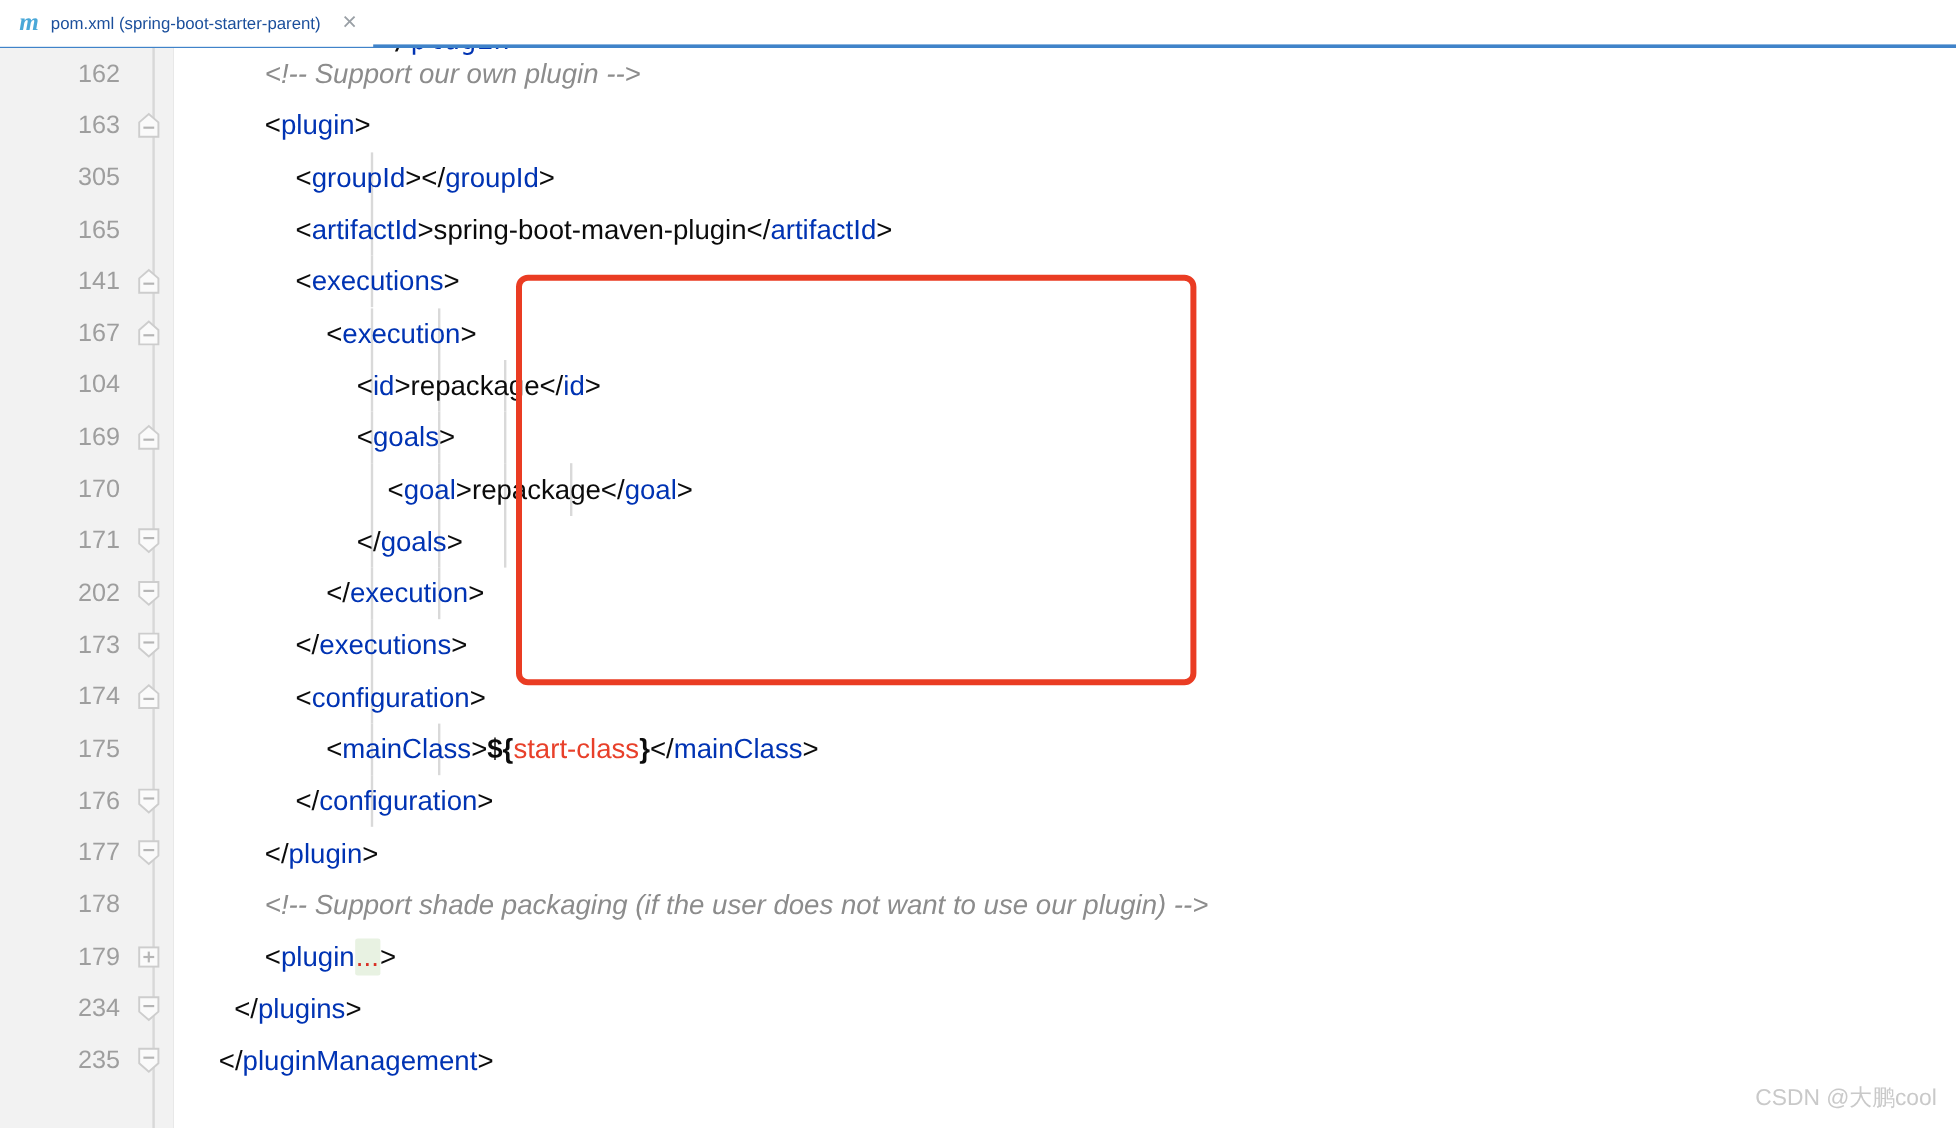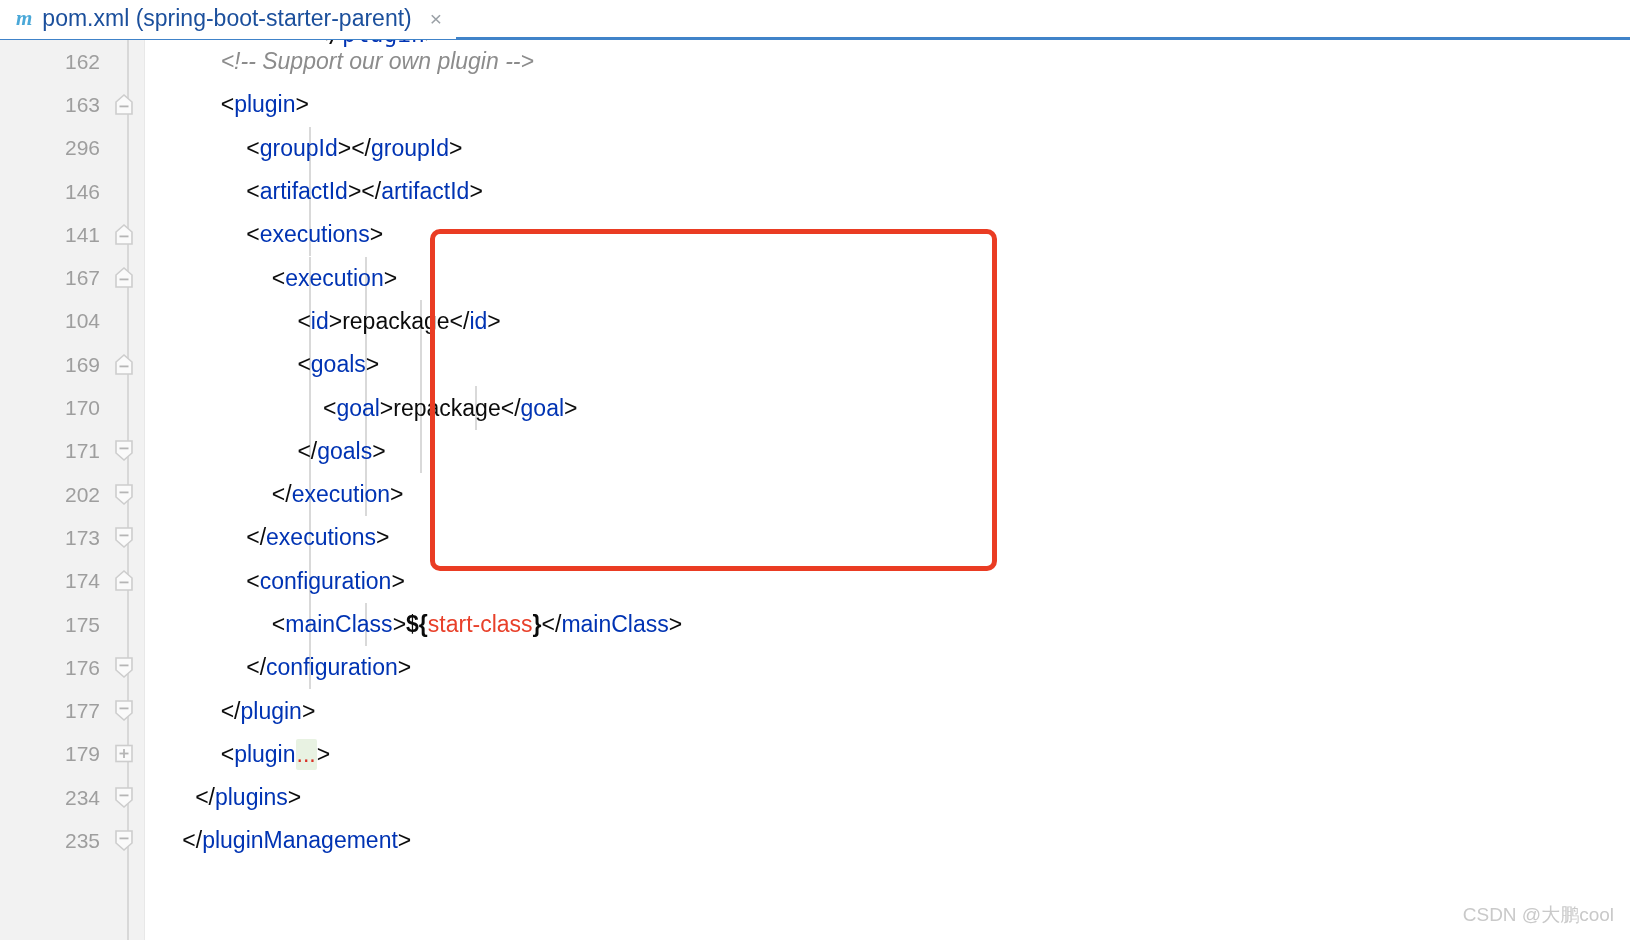--- a/index.html
+++ b/index.html
@@ -26,21 +26,21 @@
     height: 40px; padding: 0 14px 0 16px;
     background: #ffffff;
   }
   .tab-icon {
     font-style: italic; font-weight: 700;
     font-size: 21px; color: #4aa8d8;
     font-family: "Liberation Serif", serif;
     line-height: 1;
   }
   .tab-title {
-    font-size: 23px; color: #1b4f9c;
+    font-size: 14px; color: #1b4f9c;
     font-family: "Liberation Sans", sans-serif;
     white-space: nowrap;
   }
   .tab-close {
     font-size: 21px; color: #9aa0a6; line-height: 1;
     margin-left: 8px; font-family: "Liberation Sans", sans-serif;
   }
 
   
   .editor {
@@ -194,28 +194,28 @@
             <div class="fm">
               <svg width="22" height="24" viewBox="0 0 22 24">
                 <path d="M3 9 L11 2 L19 9 L19 21 L3 21 Z" fill="#fafafa" stroke="#cdcdcd" stroke-width="1.6"></path>
                 <rect x="6.5" y="12.5" width="9" height="1.8" fill="#b5b5b5"></rect>
               </svg>
             </div>
           </div>
           <div class="codecell"><span class="punc">            </span><span class="punc">&lt;</span><span class="tag">plugin</span><span class="punc">&gt;</span></div>
         </div>
         <div class="row">
-          <div class="lineno">296</div>
+          <div class="lineno">305</div>
           <div class="foldcell"></div>
           <div class="codecell"><span class="punc">                </span><span class="punc">&lt;</span><span class="tag">groupId</span><span class="punc">&gt;</span><span class="punc">&lt;/</span><span class="tag">groupId</span><span class="punc">&gt;</span></div>
         </div>
         <div class="row">
-          <div class="lineno">146</div>
-          <div class="foldcell"></div>
-          <div class="codecell"><span class="punc">                </span><span class="punc">&lt;</span><span class="tag">artifactId</span><span class="punc">&gt;</span><span class="punc">&lt;/</span><span class="tag">artifactId</span><span class="punc">&gt;</span></div>
+          <div class="lineno">165</div>
+          <div class="foldcell"></div>
+          <div class="codecell"><span class="punc">                </span><span class="punc">&lt;</span><span class="tag">artifactId</span><span class="punc">&gt;</span><span class="txt">spring-boot-maven-plugin</span><span class="punc">&lt;/</span><span class="tag">artifactId</span><span class="punc">&gt;</span></div>
         </div>
         <div class="row">
           <div class="lineno">141</div>
           <div class="foldcell">
             <div class="fm">
               <svg width="22" height="24" viewBox="0 0 22 24">
                 <path d="M3 9 L11 2 L19 9 L19 21 L3 21 Z" fill="#fafafa" stroke="#cdcdcd" stroke-width="1.6"></path>
                 <rect x="6.5" y="12.5" width="9" height="1.8" fill="#b5b5b5"></rect>
               </svg>
             </div>
@@ -325,20 +325,25 @@
           <div class="lineno">177</div>
           <div class="foldcell">
             <div class="fm">
               <svg width="22" height="24" viewBox="0 0 22 24">
                 <path d="M3 2 L19 2 L19 14 L11 21 L3 14 Z" fill="#fafafa" stroke="#cdcdcd" stroke-width="1.6"></path>
                 <rect x="6.5" y="8.5" width="9" height="1.8" fill="#b5b5b5"></rect>
               </svg>
             </div>
           </div>
           <div class="codecell"><span class="punc">            </span><span class="punc">&lt;/</span><span class="tag">plugin</span><span class="punc">&gt;</span></div>
+        </div>
+        <div class="row">
+          <div class="lineno">178</div>
+          <div class="foldcell"></div>
+          <div class="codecell"><span class="punc">            </span><span class="cmt">&lt;!-- Support shade packaging (if the user does not want to use our plugin) --&gt;</span></div>
         </div>
         <div class="row">
           <div class="lineno">179</div>
           <div class="foldcell">
             <div class="fm">
               <svg width="22" height="24" viewBox="0 0 22 24">
                 <rect x="3" y="3.5" width="16" height="16" fill="#fafafa" stroke="#cdcdcd" stroke-width="1.6"></rect>
                 <rect x="6.5" y="10.6" width="9" height="1.8" fill="#b5b5b5"></rect>
                 <rect x="10.1" y="7" width="1.8" height="9" fill="#b5b5b5"></rect>
               </svg>

